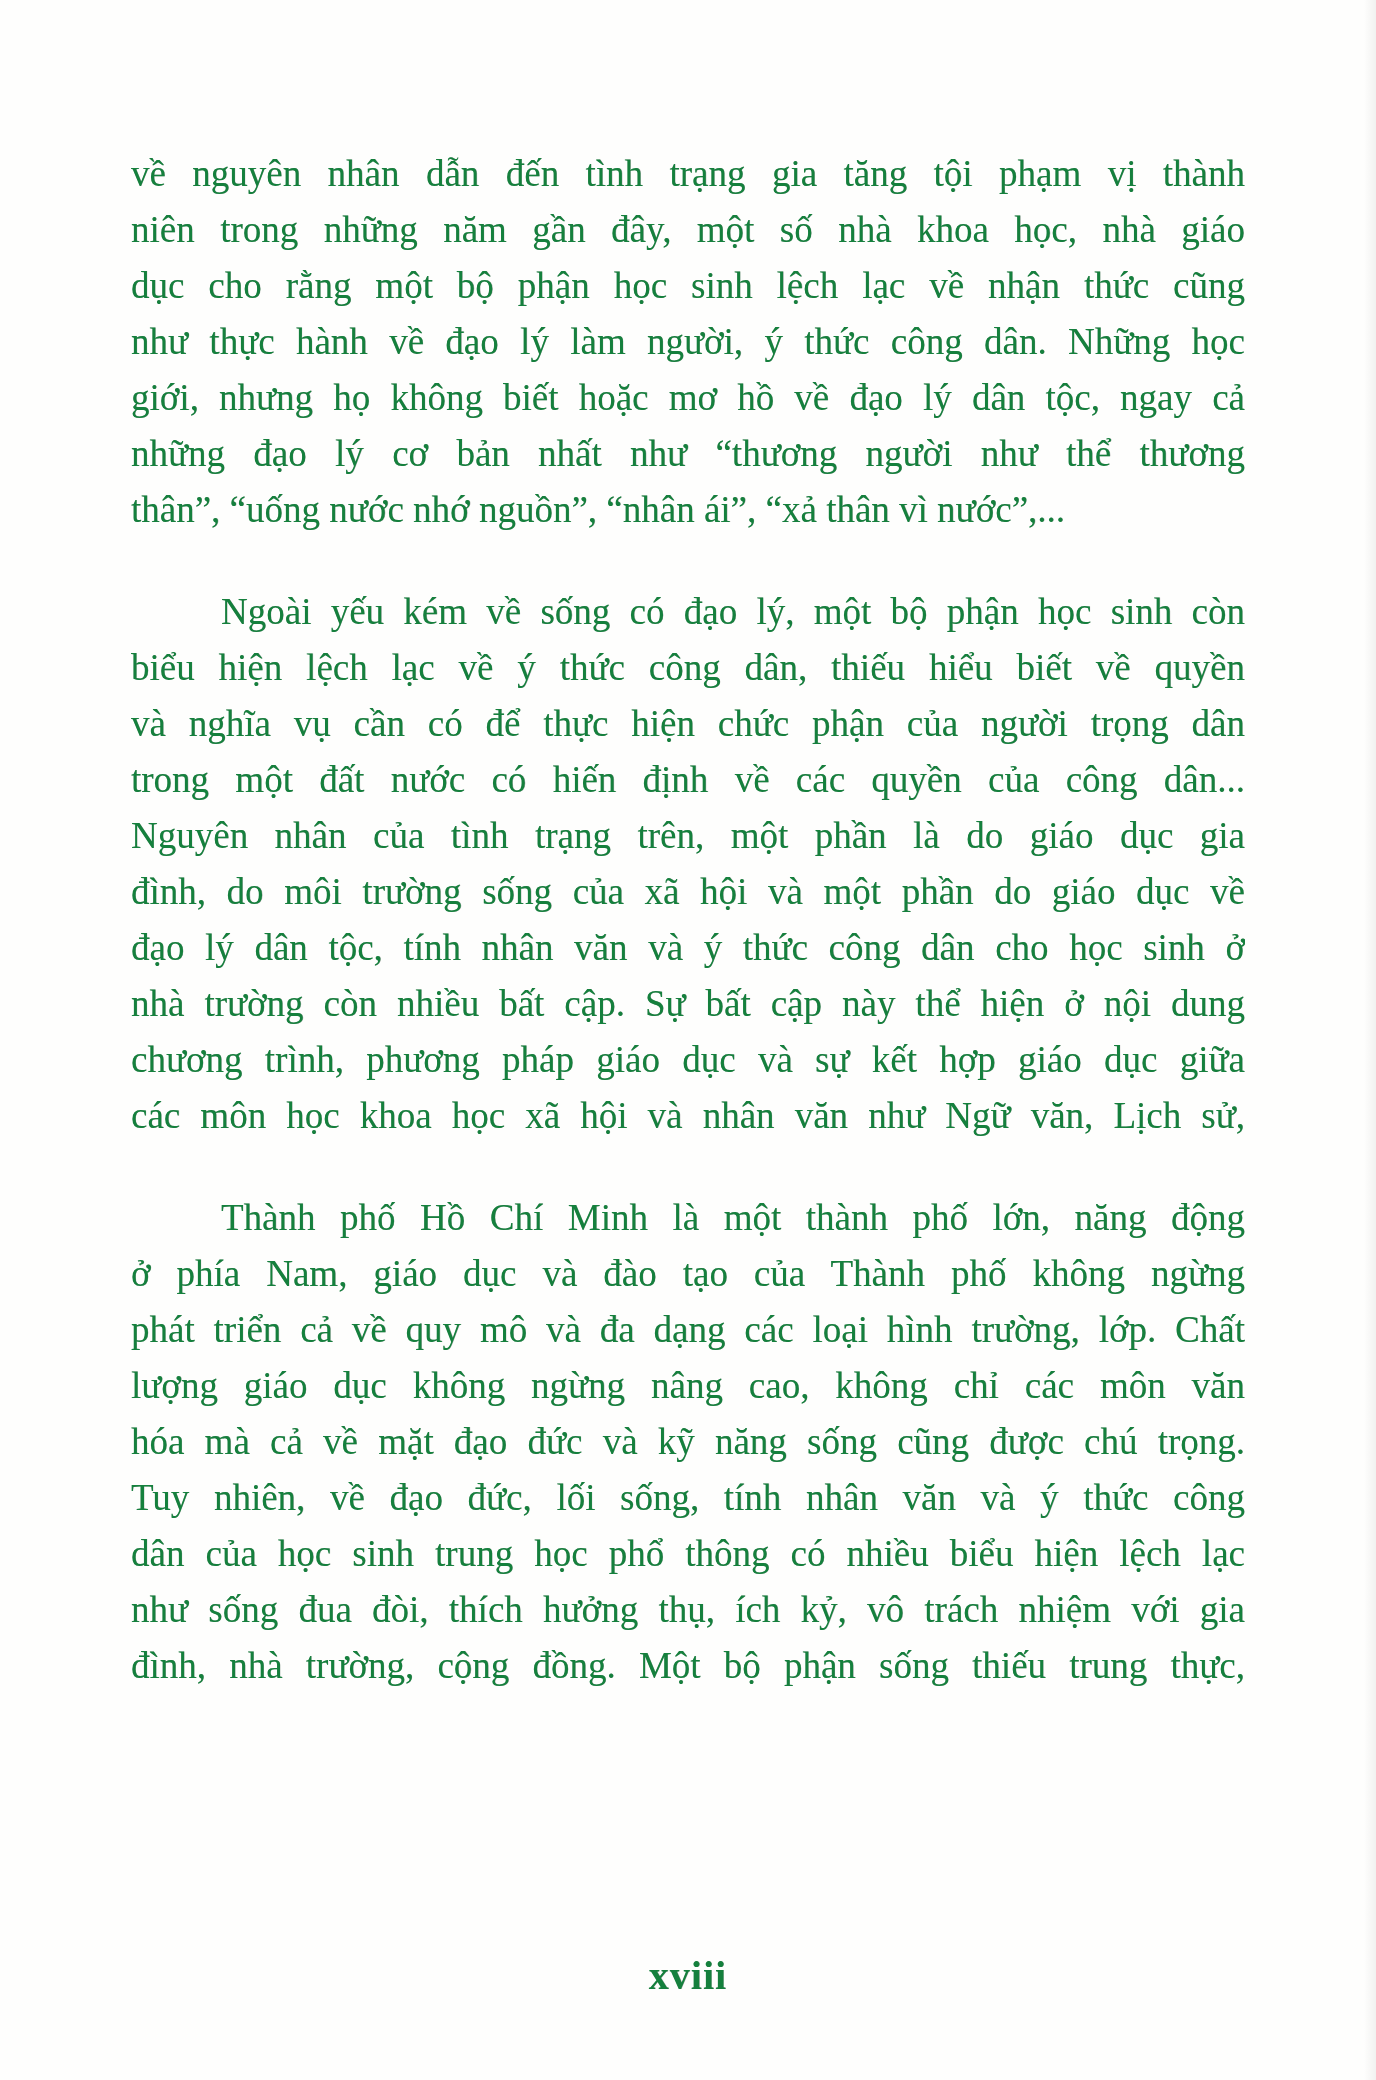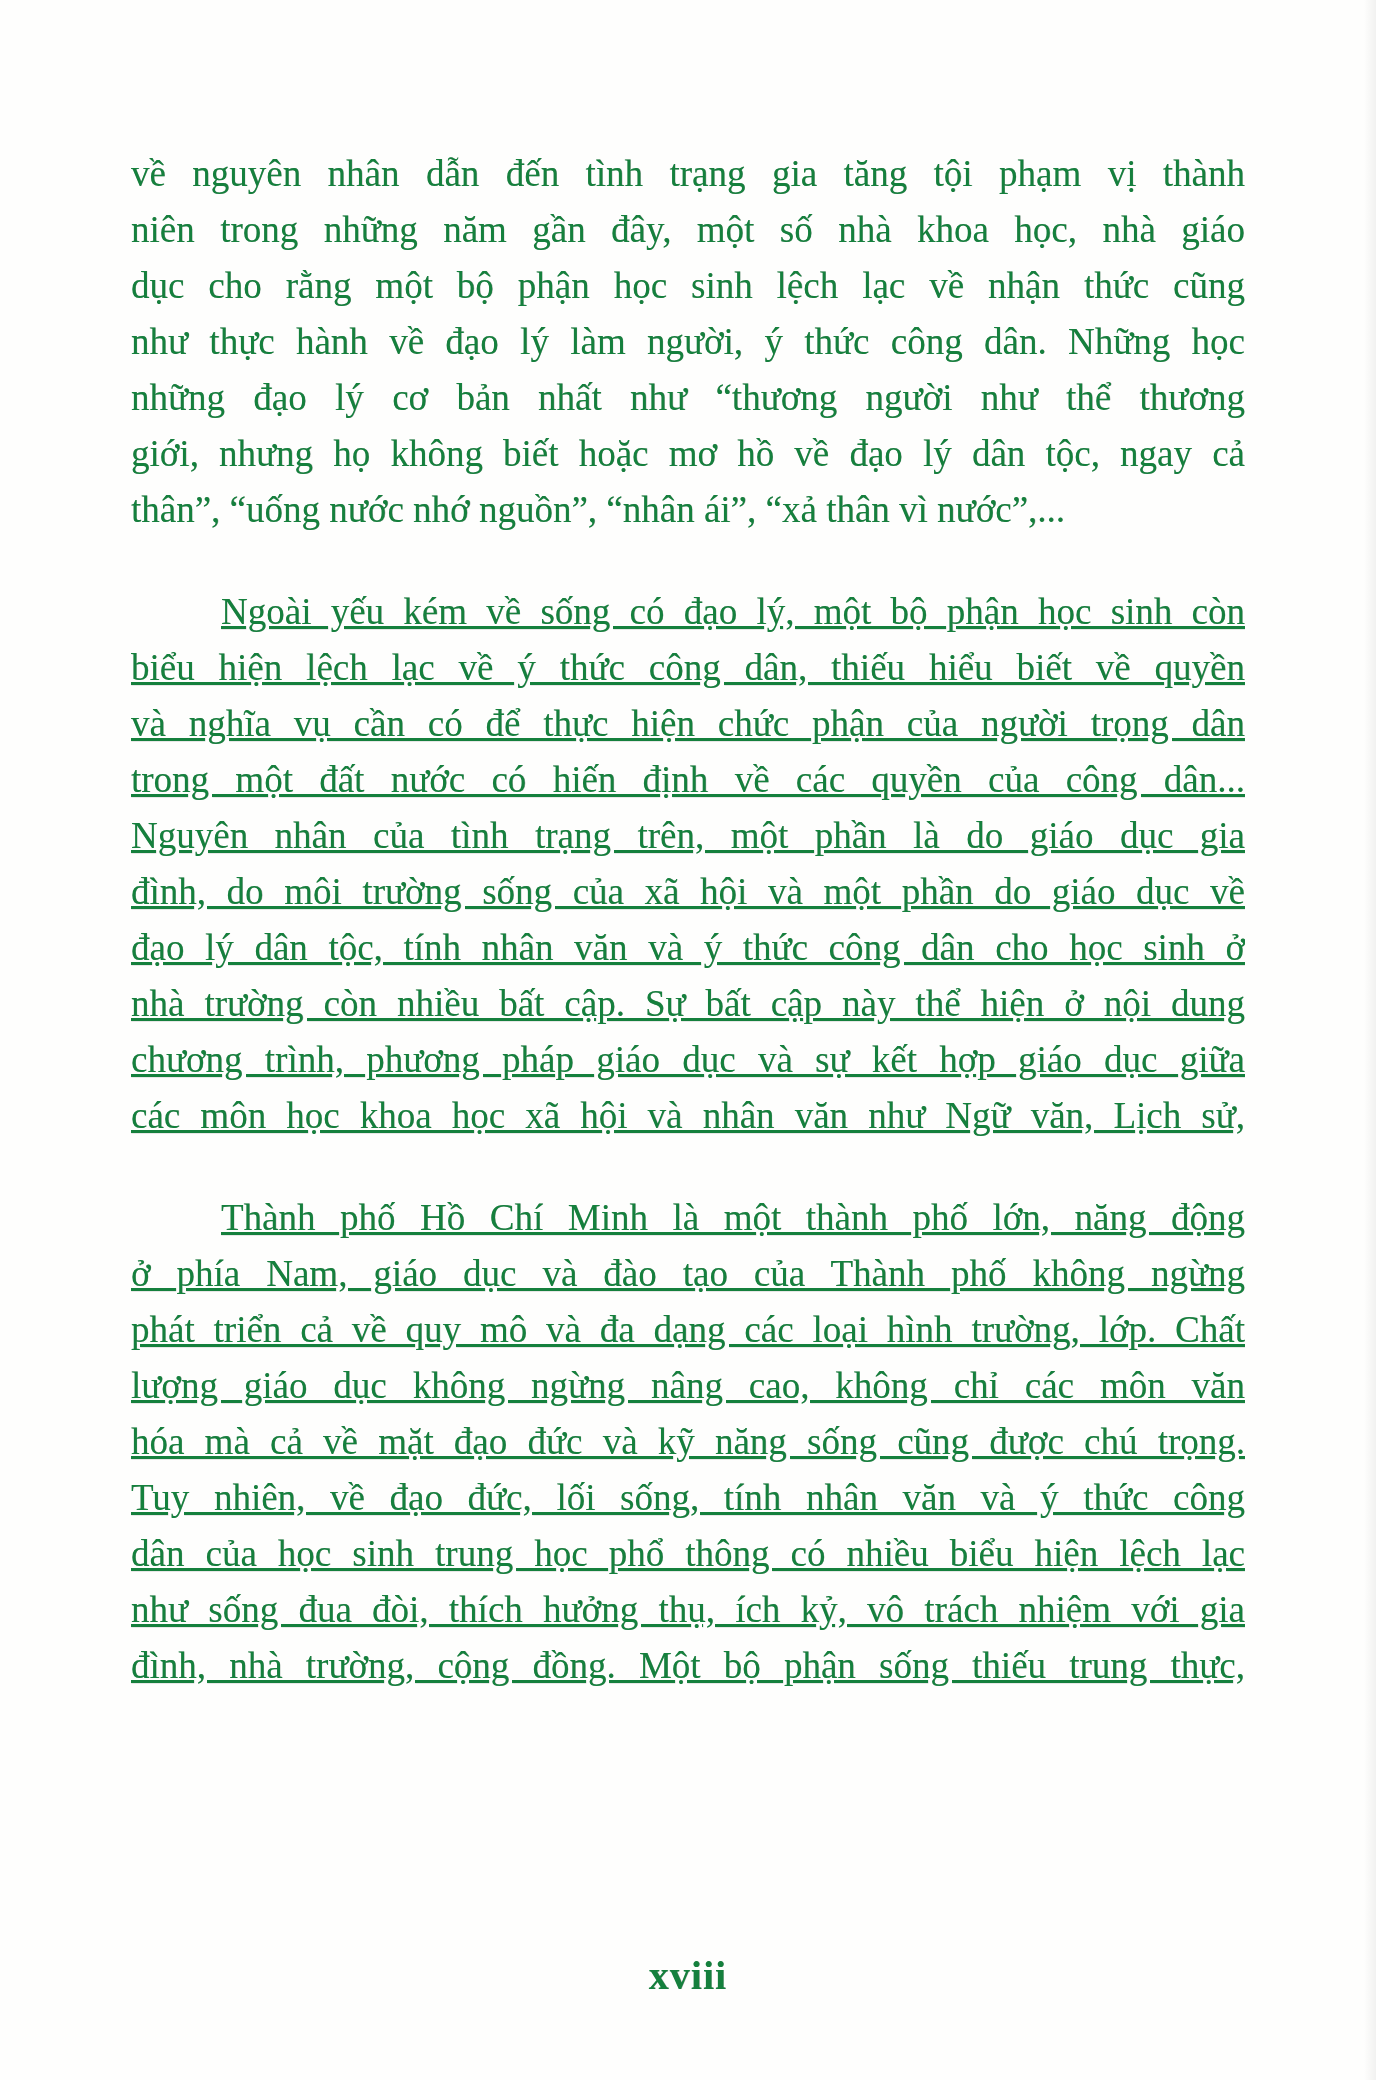--- a/index.html
+++ b/index.html
@@ -21,21 +21,20 @@
     left: 131px;
     right: 131px;
     top: 146px;
   }
   .para {
     margin: 0;
     padding: 0;
   }
   .para + .para {
     margin-top: 46px;
-    text-decoration: underline;
   }
   .line {
     height: 56px;
     line-height: 56px;
     font-size: 37px;
     text-align: justify;
     text-align-last: justify;
     overflow: hidden;
     white-space: normal;
     text-shadow: 0.3px 0.3px 0 rgba(0,0,0,0.30);
@@ -71,22 +70,22 @@
 </head>
 <body>
 
 <div class="page">
   <main class="text-block">
       <div class="para">
         <div class="line">về nguyên nhân dẫn đến tình trạng gia tăng tội phạm vị thành</div>
         <div class="line">niên trong những năm gần đây, một số nhà khoa học, nhà giáo</div>
         <div class="line">dục cho rằng một bộ phận học sinh lệch lạc về nhận thức cũng</div>
         <div class="line">như thực hành về đạo lý làm người, ý thức công dân. Những học</div>
+        <div class="line">giới, nhưng họ không biết hoặc mơ hồ về đạo lý dân tộc, ngay cả</div>
         <div class="line">những đạo lý cơ bản nhất như “thương người như thể thương</div>
-        <div class="line">giới, nhưng họ không biết hoặc mơ hồ về đạo lý dân tộc, ngay cả</div>
         <div class="line no-justify">thân”, “uống nước nhớ nguồn”, “nhân ái”, “xả thân vì nước”,...</div>
       </div>
       <div class="para indent">
         <div class="line">Ngoài yếu kém về sống có đạo lý, một bộ phận học sinh còn</div>
         <div class="line">biểu hiện lệch lạc về ý thức công dân, thiếu hiểu biết về quyền</div>
         <div class="line">và nghĩa vụ cần có để thực hiện chức phận của người trọng dân</div>
         <div class="line">trong một đất nước có hiến định về các quyền của công dân...</div>
         <div class="line">Nguyên nhân của tình trạng trên, một phần là do giáo dục gia</div>
         <div class="line">đình, do môi trường sống của xã hội và một phần do giáo dục về</div>
         <div class="line">đạo lý dân tộc, tính nhân văn và ý thức công dân cho học sinh ở</div>

